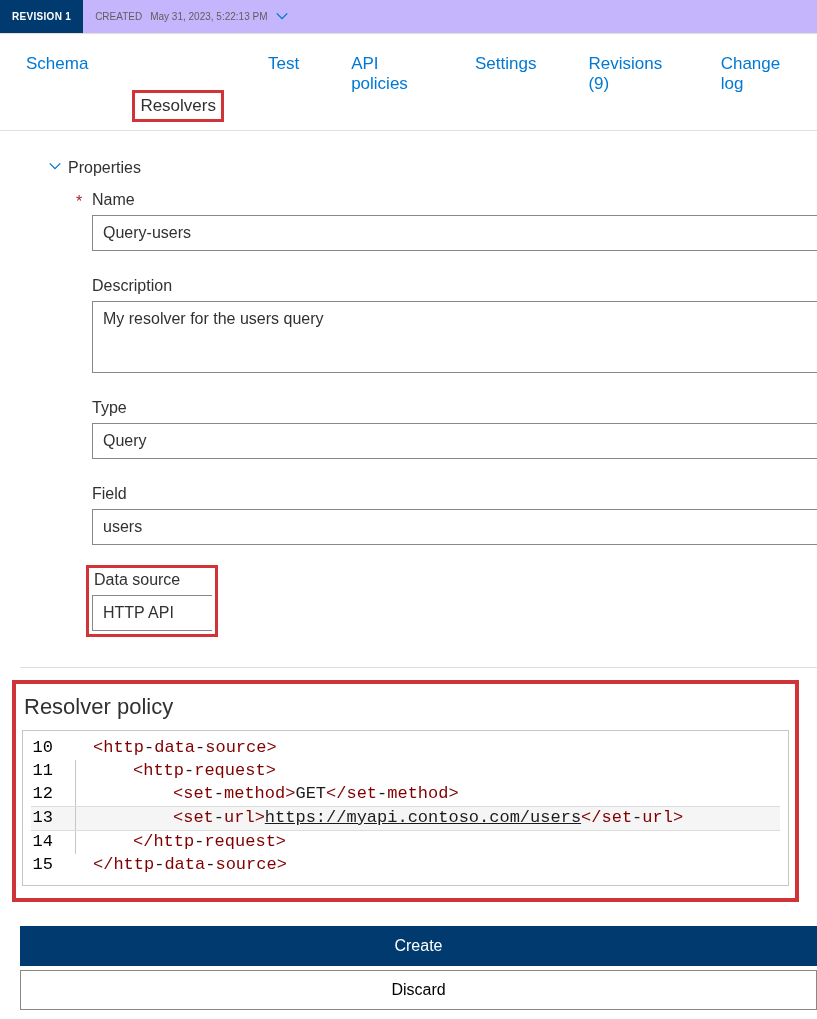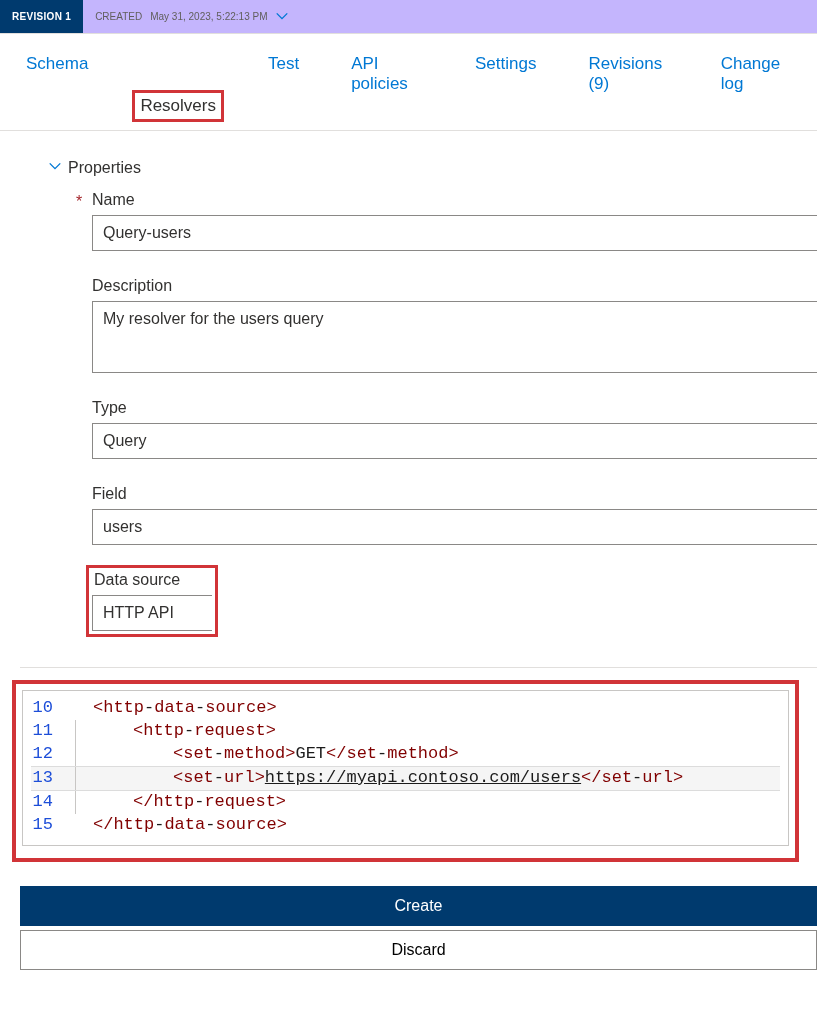--- a/index.html
+++ b/index.html
@@ -35,21 +35,21 @@
   .dsbox-wrap .field-label { padding:0 2px; }
   .dsbox-wrap .dsbox { border:1px solid #8a8886; border-right:none; padding:8px 10px; font-size:16px; width:120px; }
 
   .divider { border-top:1px solid #e1dfdd; margin:26px 0 18px 0; }
 
   
   .policy-wrap { outline:4px solid #d13438; outline-offset:2px; margin:0 24px 30px 18px; padding:4px 4px 10px 4px; }
   .policy-title { font-size:22px; font-weight:400; padding:4px 0 10px 2px; }
   .code-border { border:1px solid #c8c6c4; padding:6px 8px 8px 8px; font-family: Consolas, "Courier New", monospace; font-size:17px; line-height:1.35; }
   .code-line { display:flex; white-space:pre; }
-  .lineno { width:40px; text-align:right; color:#1d4ed8; padding-right:18px; flex:none; }
+  .lineno { width:40px; text-align:right; color:#000000; padding-right:18px; flex:none; }
   .gutter { width:22px; position:relative; flex:none; }
   .gutter .v { position:absolute; left:4px; top:0; bottom:0; border-left:1px solid #c8c6c4; }
   .code-content { flex:1; }
   .code-content.indent2 { padding-left:40px; }
   .code-content.indent3 { padding-left:80px; }
   .c-punc { color:#800000; }
   .c-tag  { color:#800000; }
   .c-text { color:#1b1b1b; }
   .c-url  { color:#1b1b1b; text-decoration:underline; }
   .hl-line { background:#f5f5f5; border:1px solid #dcdcdc; border-left:none; border-right:none; }
@@ -134,20 +134,21 @@
         <div class="field-label">Data source</div>
         <div class="dsbox">HTTP API</div>
       </span>
     </div>
   </div>
 
   <div class="divider"></div>
 </div>
 
 <div class="policy-wrap">
+  <div class="policy-title">Resolver policy</div>
   <div class="code-border" id="code-editor">
       <div class="code-line"><div class="lineno">10</div><div class="gutter"></div><div class="code-content"><span class="c-punc">&lt;</span><span class="c-tag">http</span><span class="c-text">-</span><span class="c-tag">data</span><span class="c-text">-</span><span class="c-tag">source</span><span class="c-punc">&gt;</span></div></div>
       <div class="code-line"><div class="lineno">11</div><div class="gutter"><div class="v"></div></div><div class="code-content indent2"><span class="c-punc">&lt;</span><span class="c-tag">http</span><span class="c-text">-</span><span class="c-tag">request</span><span class="c-punc">&gt;</span></div></div>
       <div class="code-line"><div class="lineno">12</div><div class="gutter"><div class="v"></div></div><div class="code-content indent3"><span class="c-punc">&lt;</span><span class="c-tag">set</span><span class="c-text">-</span><span class="c-tag">method</span><span class="c-punc">&gt;</span><span class="c-text">GET</span><span class="c-punc">&lt;/</span><span class="c-tag">set</span><span class="c-text">-</span><span class="c-tag">method</span><span class="c-punc">&gt;</span></div></div>
       <div class="code-line hl-line"><div class="lineno">13</div><div class="gutter"><div class="v"></div></div><div class="code-content indent3"><span class="c-punc">&lt;</span><span class="c-tag">set</span><span class="c-text">-</span><span class="c-tag">url</span><span class="c-punc">&gt;</span><span class="c-url">https://myapi.contoso.com/users</span><span class="c-punc">&lt;/</span><span class="c-tag">set</span><span class="c-text">-</span><span class="c-tag">url</span><span class="c-punc">&gt;</span></div></div>
       <div class="code-line"><div class="lineno">14</div><div class="gutter"><div class="v"></div></div><div class="code-content indent2"><span class="c-punc">&lt;/</span><span class="c-tag">http</span><span class="c-text">-</span><span class="c-tag">request</span><span class="c-punc">&gt;</span></div></div>
       <div class="code-line"><div class="lineno">15</div><div class="gutter"></div><div class="code-content"><span class="c-punc">&lt;/</span><span class="c-tag">http</span><span class="c-text">-</span><span class="c-tag">data</span><span class="c-text">-</span><span class="c-tag">source</span><span class="c-punc">&gt;</span></div></div>
     </div>
 </div>
 

